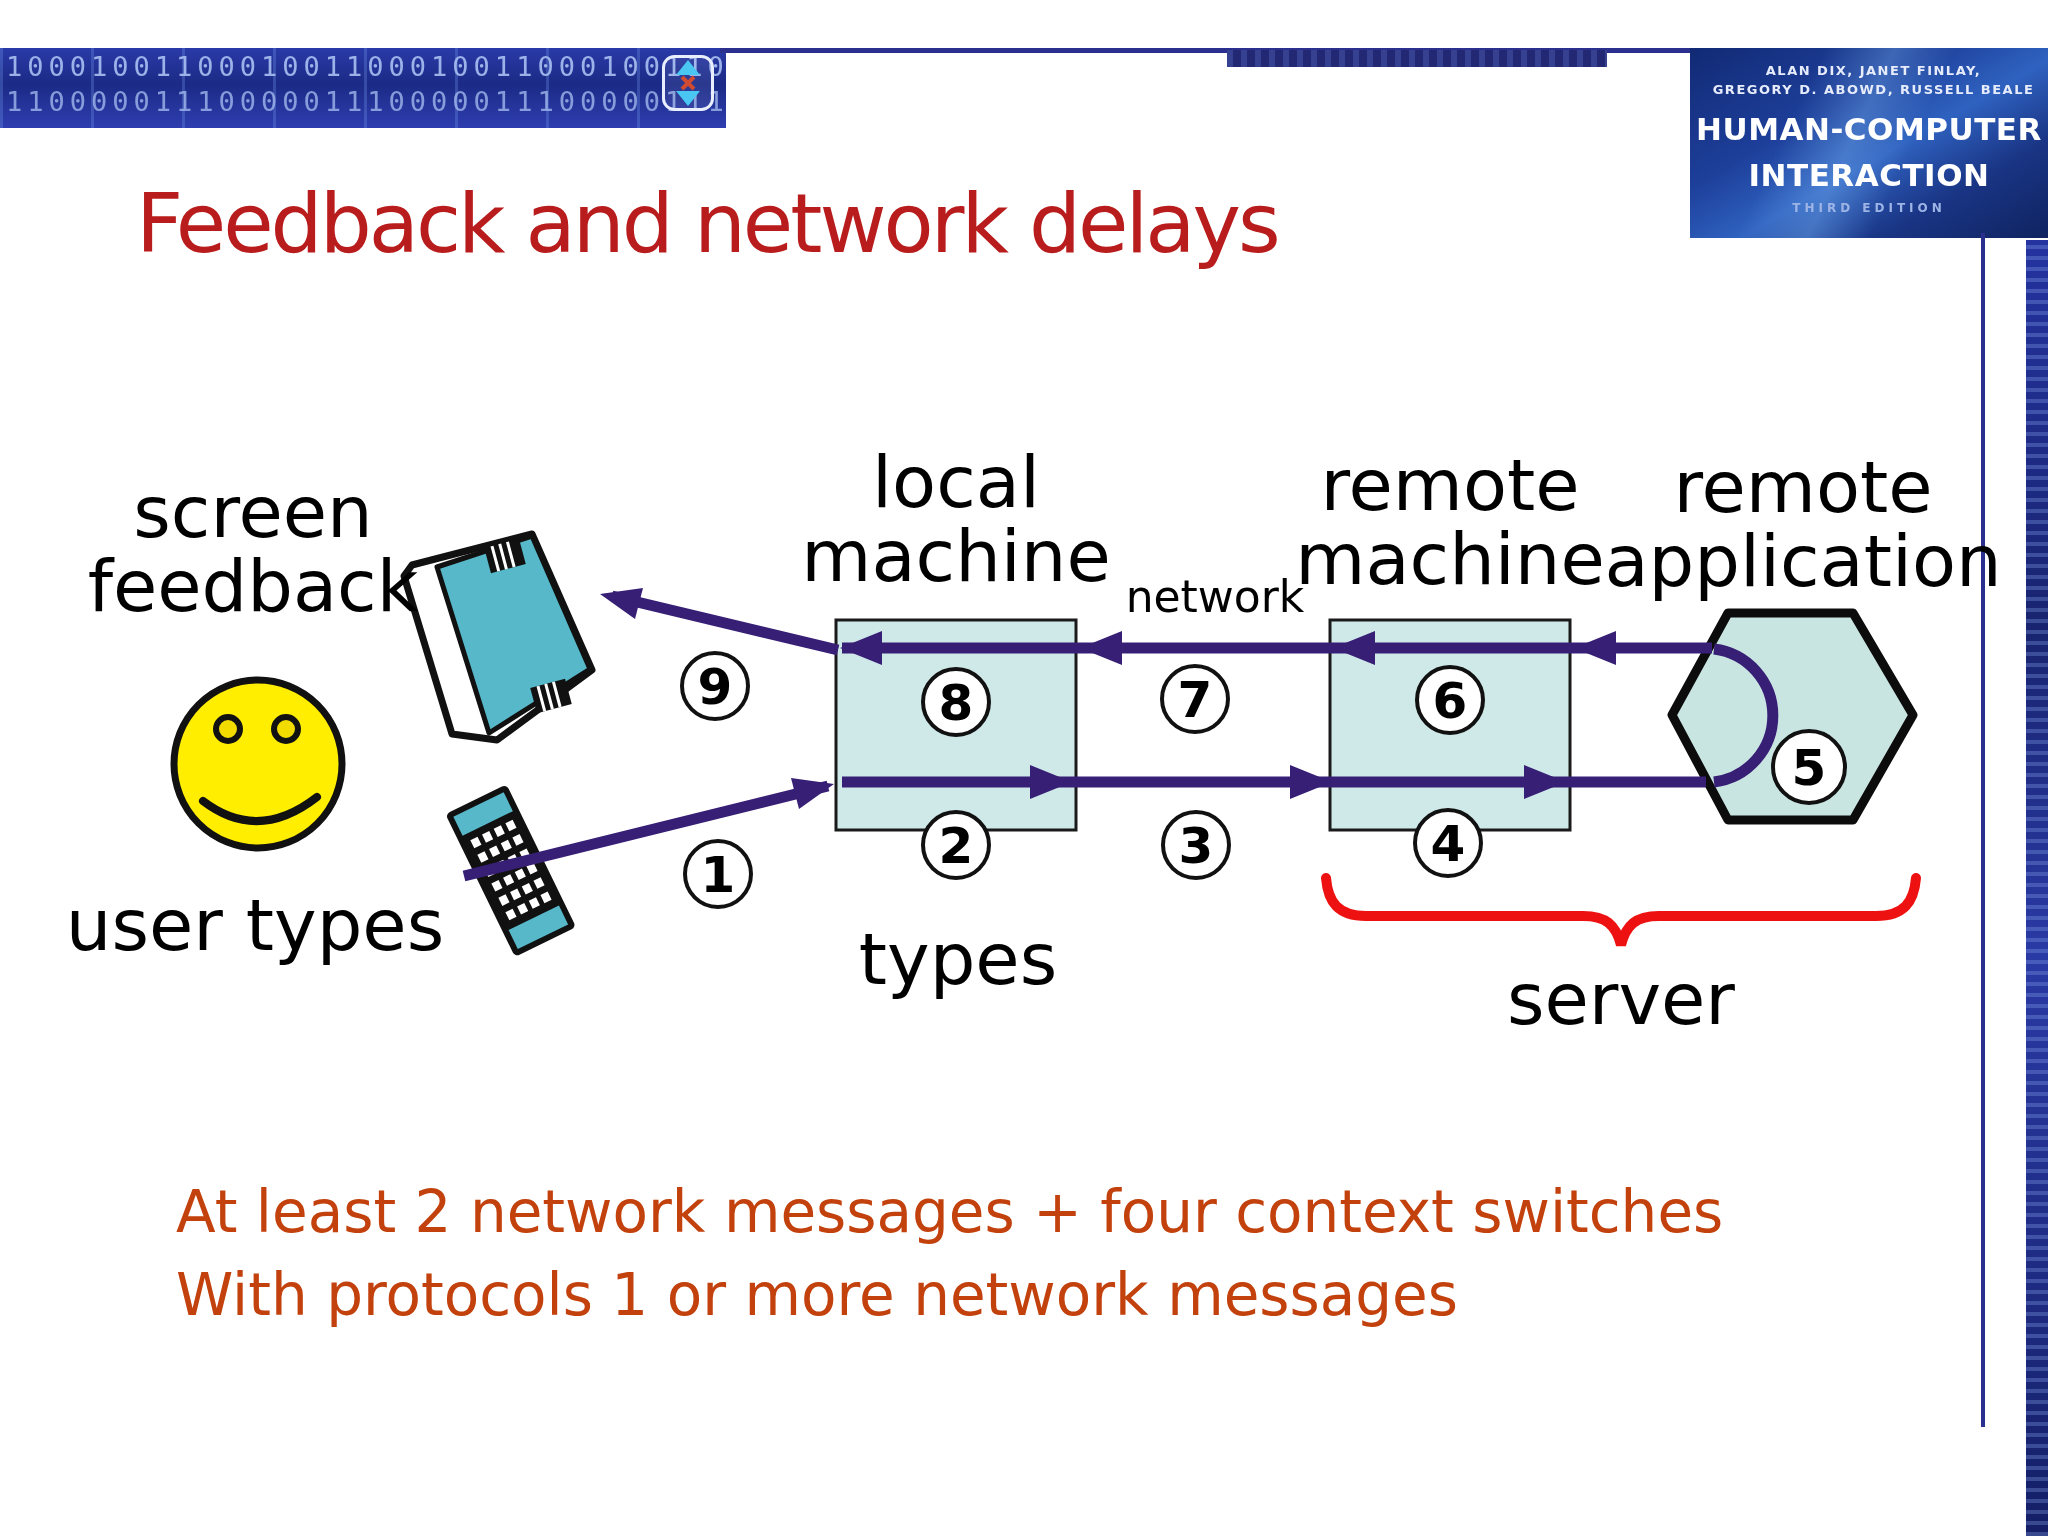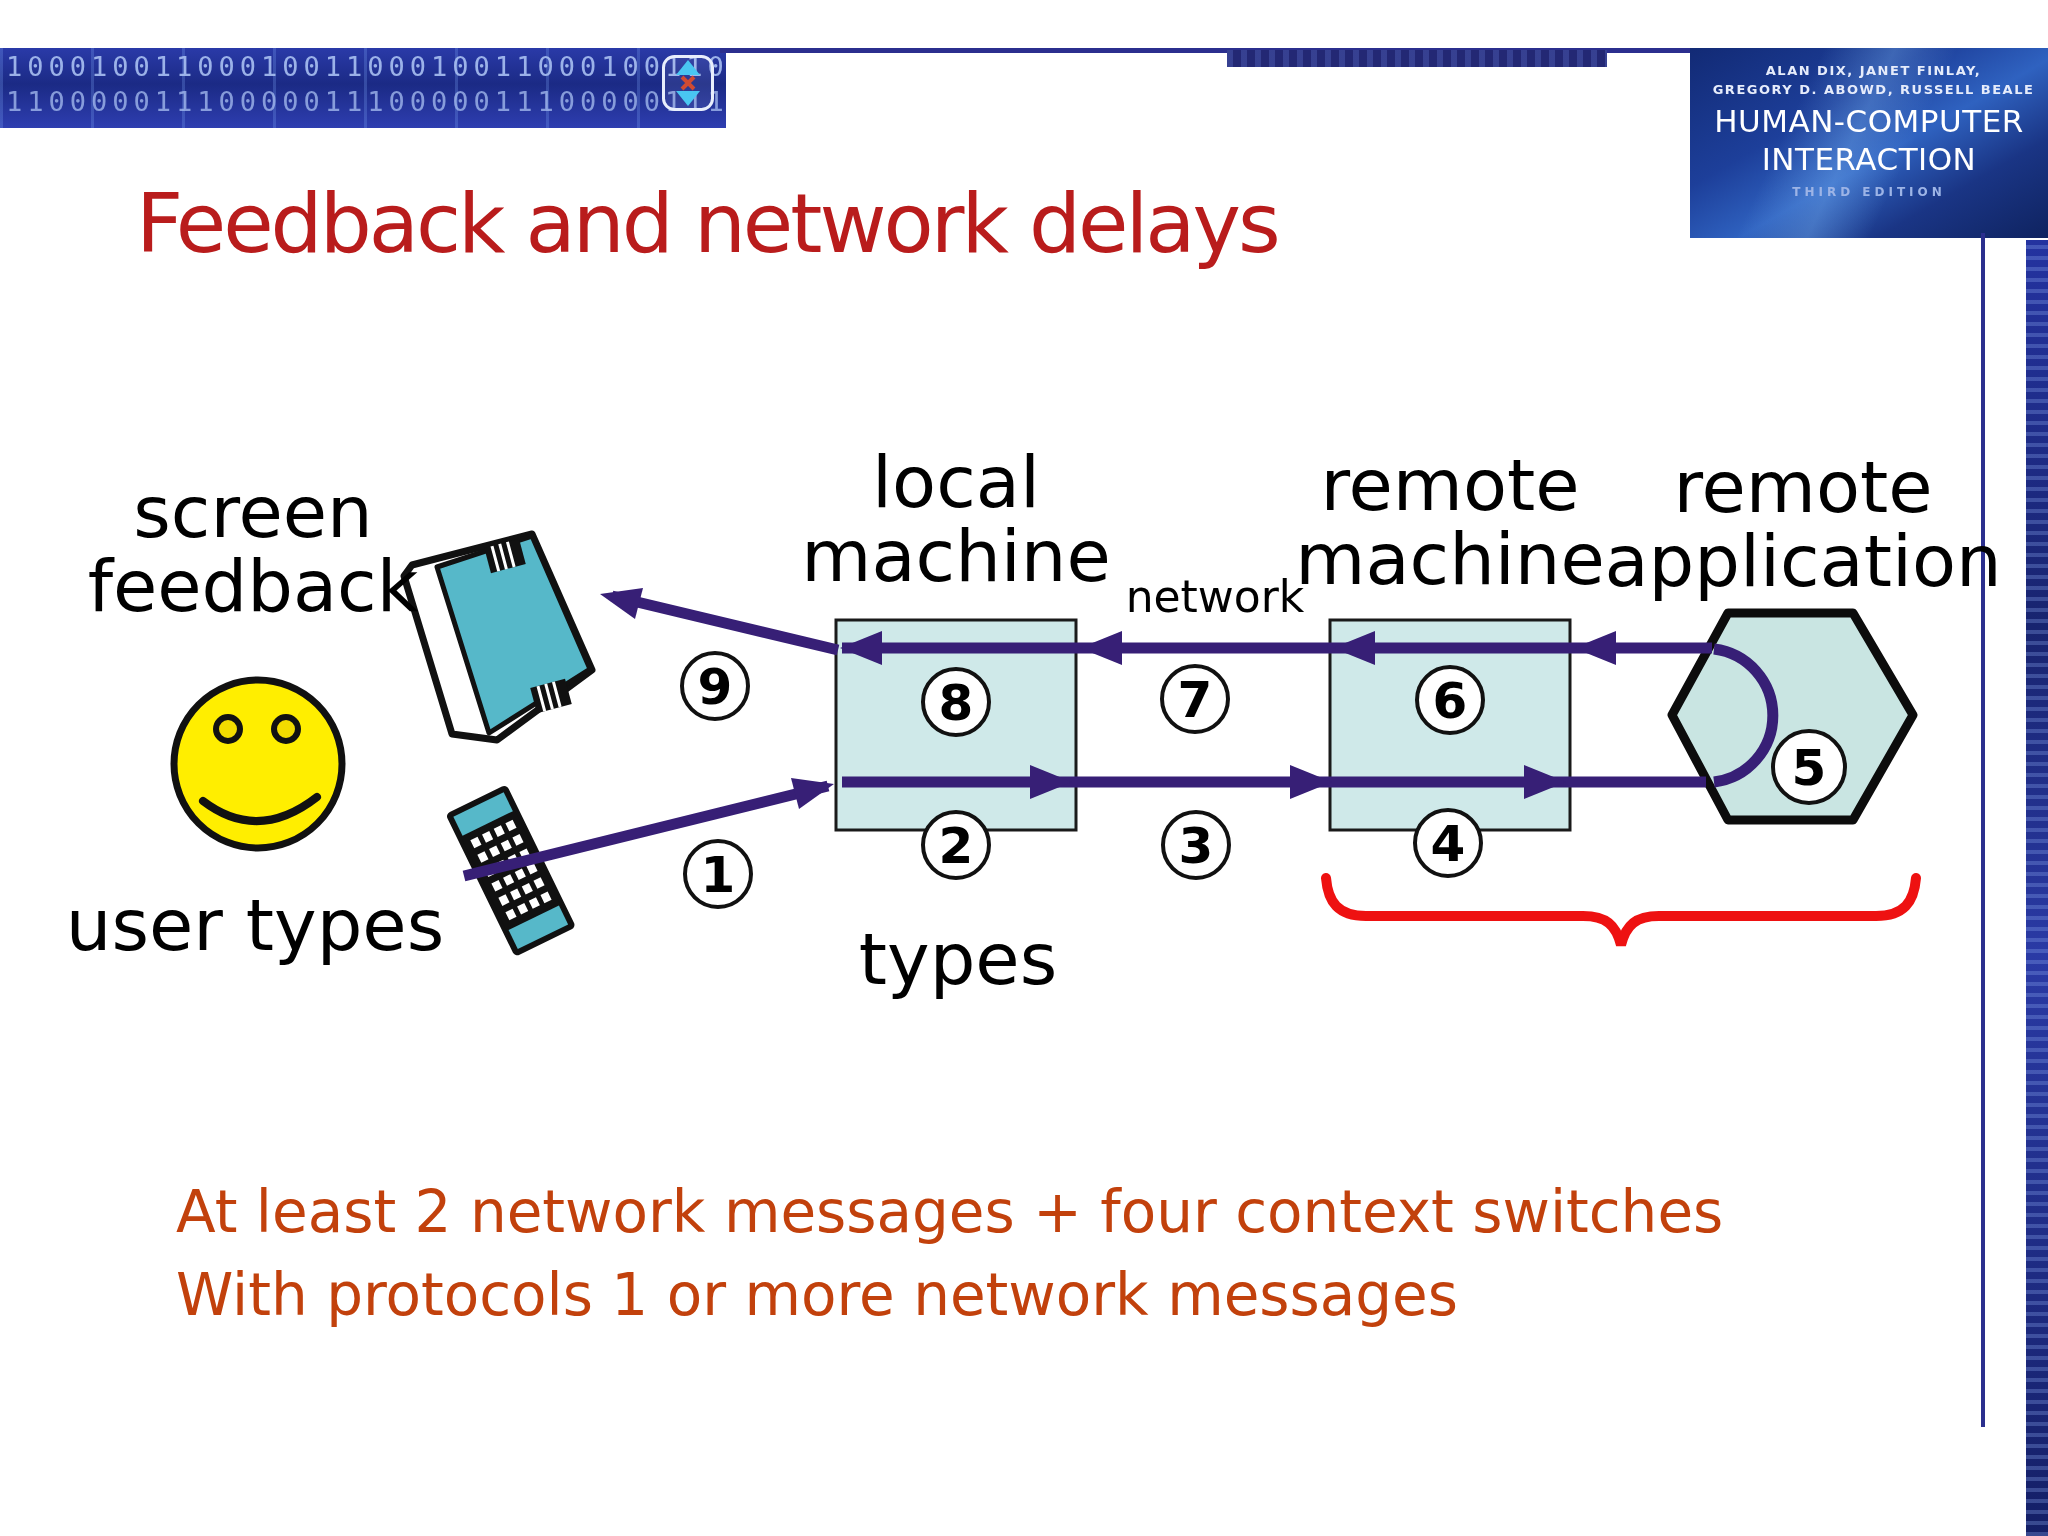--- a/index.html
+++ b/index.html
@@ -32,21 +32,21 @@
   
   .cover{
     left:1690px;top:48px;width:358px;height:190px;
     background-image:
       linear-gradient(115deg, rgba(140,190,255,.0) 30%, rgba(140,200,255,.30) 46%, rgba(140,200,255,0) 60%),
       linear-gradient(150deg,#122a75 0%,#1d3f9a 35%,#2f62c0 55%,#1a3585 75%,#0f2360 100%);
     text-align:center;overflow:hidden;
   }
   .cover .authors{margin-top:14px;font-size:13px;font-weight:bold;letter-spacing:1.5px;
     color:#e6ecfb;line-height:1.45;padding-left:9px;}
-  .cover .big{font-size:31px;font-weight:normal;color:#ffffff;letter-spacing:.5px;line-height:1.1;margin-top:4px;text-align:center;}
+  .cover .big{font-size:31px;font-weight:bold;color:#ffffff;letter-spacing:.5px;line-height:1.1;margin-top:12px;text-align:center;}
   .cover .edition{margin-top:9px;font-size:12px;font-weight:bold;letter-spacing:4px;color:#9db4e6;}
 
   
   .right-strip{
     left:2026px;top:240px;width:22px;height:1296px;
     background-image:
       repeating-linear-gradient(0deg, rgba(140,170,240,.30) 0 4px, rgba(0,0,0,0) 4px 11px),
       linear-gradient(180deg,#2433a0 0%,#18246f 30%,#2a3aa5 55%,#141f66 100%);
   }
   .v-line{left:1981px;top:233px;width:4px;height:1194px;background:#2b2f8e;}
@@ -193,17 +193,18 @@
 feedback</div>
   <div class="abs label" style="left:255px;top:888px;">user types</div>
   <div class="abs label" style="left:956px;top:445px;">local
 machine</div>
   <div class="abs label small" style="left:1204px;top:572px;">network</div>
   <div class="abs label" style="left:958px;top:922px;">types</div>
   <div class="abs label" style="left:1450px;top:448px;">remote
 machine</div>
   <div class="abs label" style="left:1803px;top:450px;">remote
 application</div>
+  <div class="abs label" style="left:1621px;top:962px;">server</div>
 
   <div class="abs body-text" style="top:1178px;">At least 2 network messages + four context switches</div>
   <div class="abs body-text" style="top:1261px;">With protocols 1 or more network messages</div>
 
 </div>
 
 </body></html>

